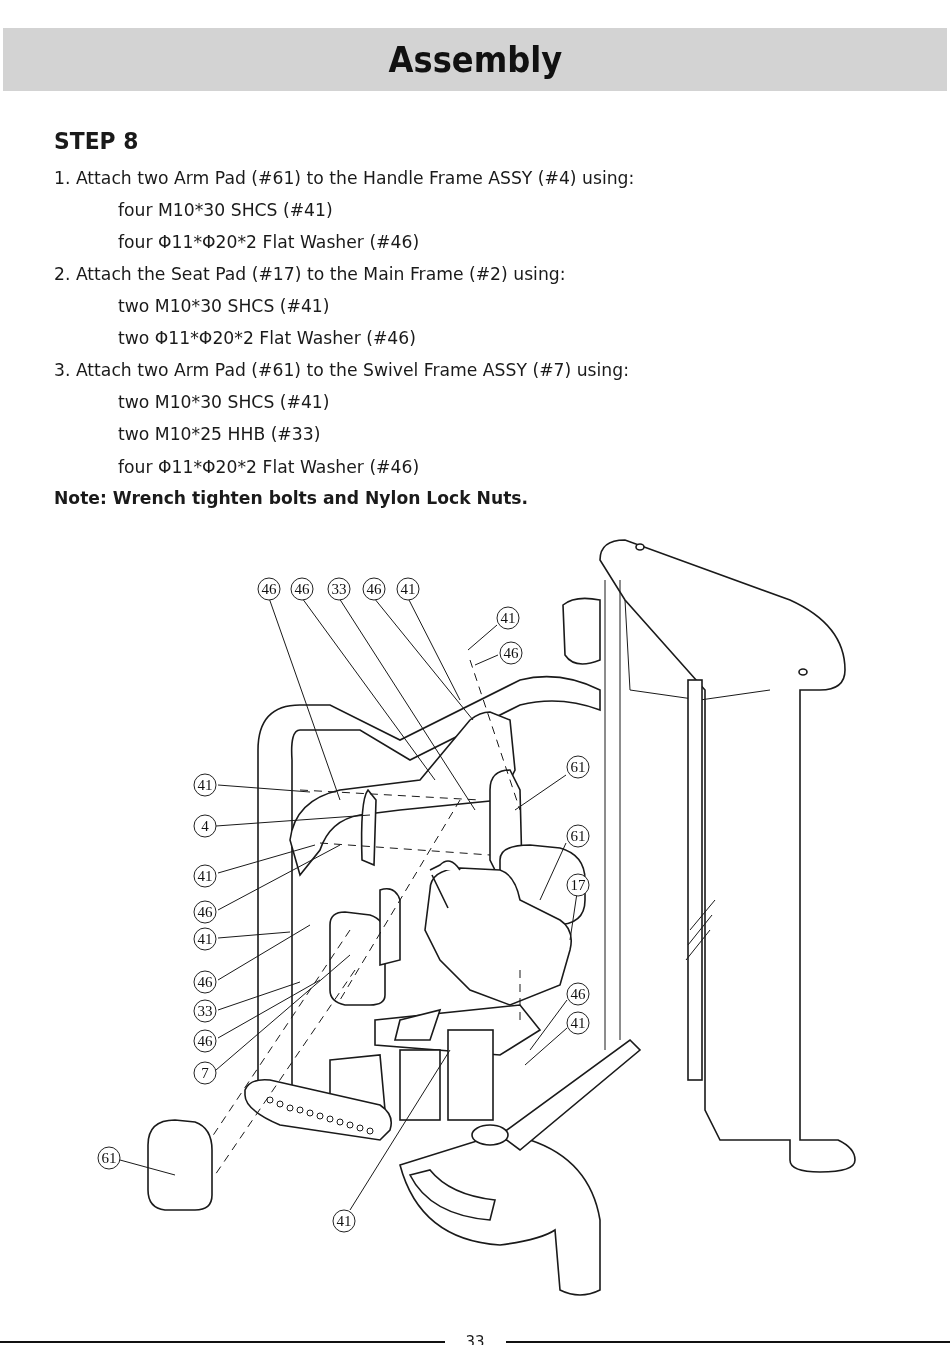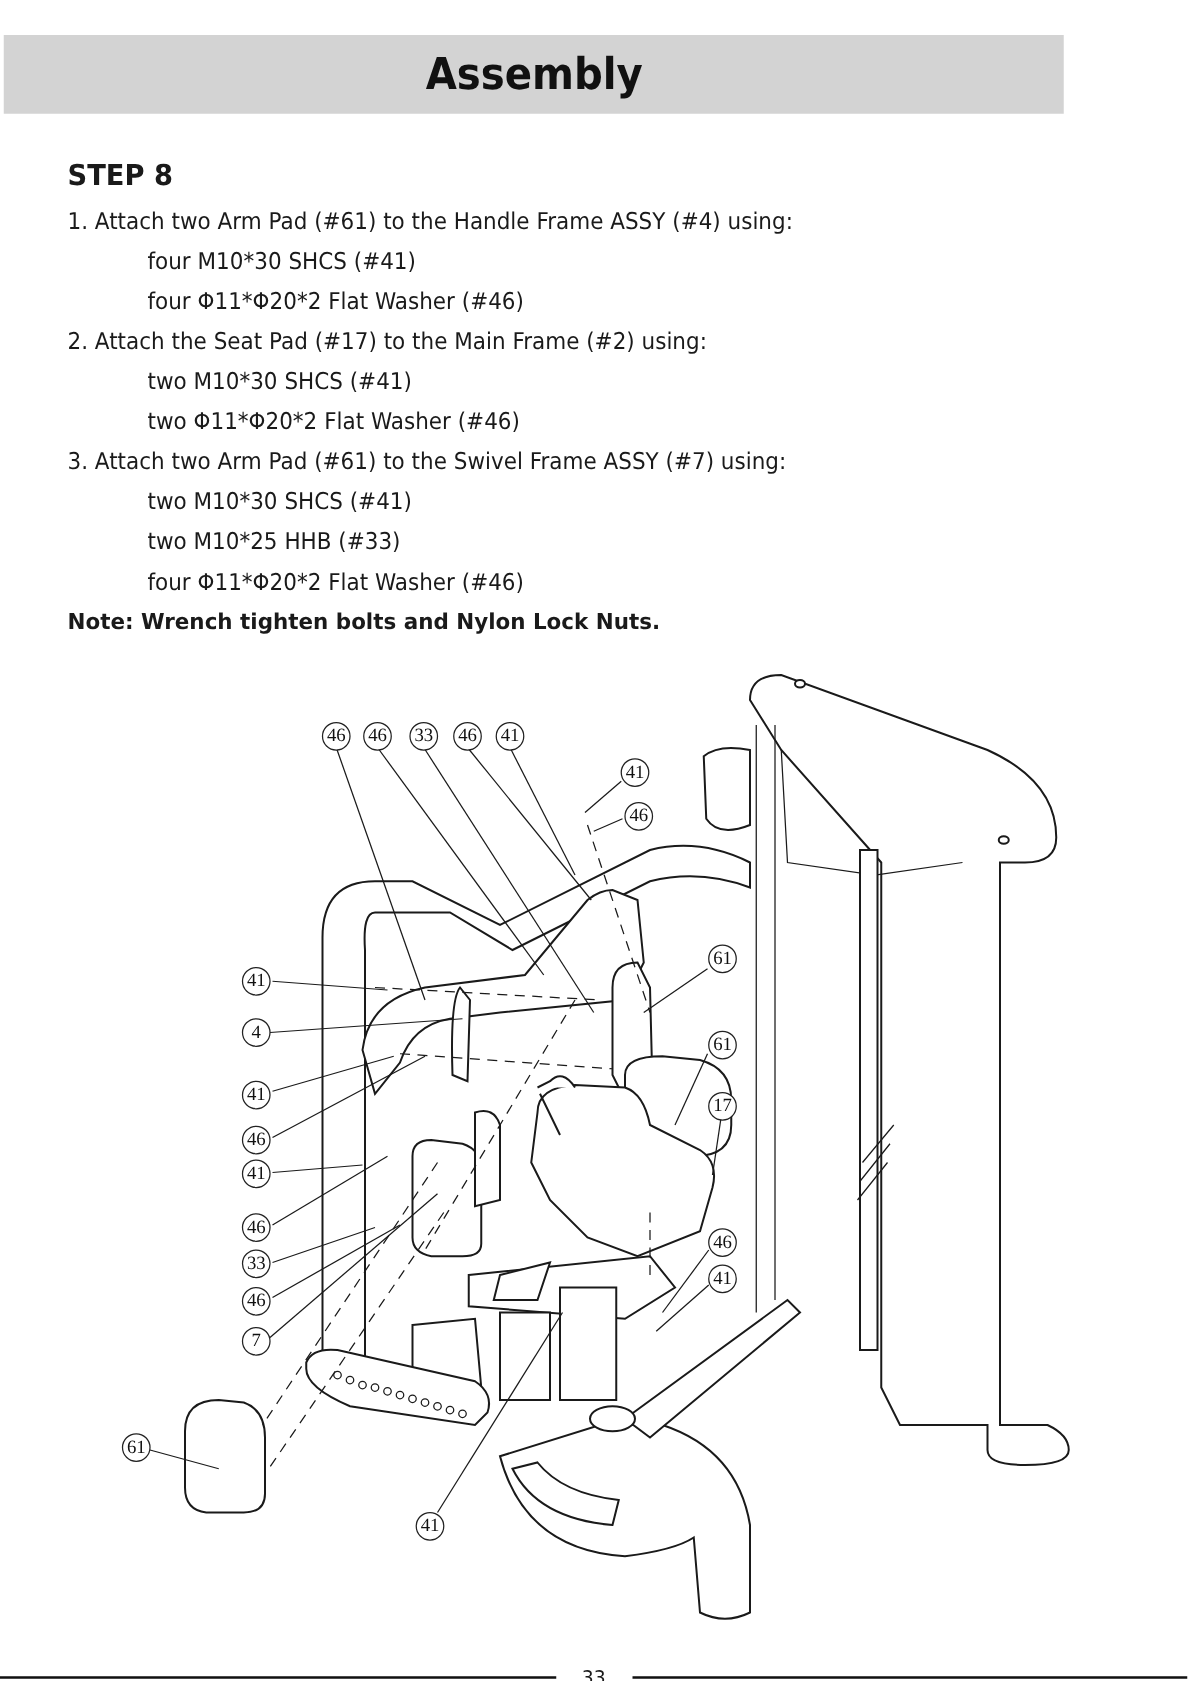--- a/index.html
+++ b/index.html
@@ -1,17 +1,17 @@
 <!DOCTYPE html>
 <html><head>
 <meta charset="utf-8">
 <style>
   html, body { margin:0; padding:0; background:#fff; }
   body { width:950px; height:1345px; position:relative; overflow:hidden; font-family:"DejaVu Sans", sans-serif; color:#1a1a1a; }
-  .header-band { position:absolute; left:3px; top:28px; width:848px; height:63px; background:#d3d3d3; display:flex; align-items:center; justify-content:center; }
+  .header-band { position:absolute; left:3px; top:28px; width:944px; height:63px; background:#d3d3d3; display:flex; align-items:center; justify-content:center; }
   .header-band h1 { margin:0; font-family:"DejaVu Sans", sans-serif; font-weight:bold; font-size:35px; letter-spacing:0px; color:#111; transform:scaleX(0.92); }
   .step-title { position:absolute; left:54px; top:128px; font-weight:bold; font-size:23px; transform:scaleX(0.95); transform-origin:left; }
   .line { position:absolute; font-size:18.5px; white-space:nowrap; transform:scaleX(0.93); transform-origin:left; }
   .indent { left:118px; }
   .main { left:54px; }
   .note { position:absolute; left:54px; top:488px; font-weight:bold; font-size:17.5px; white-space:nowrap; transform:scaleX(0.98); transform-origin:left; }
   .diagram { position:absolute; left:0; top:530px; width:950px; height:780px; }
   .callout circle { fill:#fff; stroke:#222; stroke-width:1; }
   .callout text { font-family:"Liberation Serif", serif; font-size:15px; text-anchor:middle; dominant-baseline:central; fill:#111; }
   .part { fill:#fff; stroke:#1a1a1a; stroke-width:1.6; }

